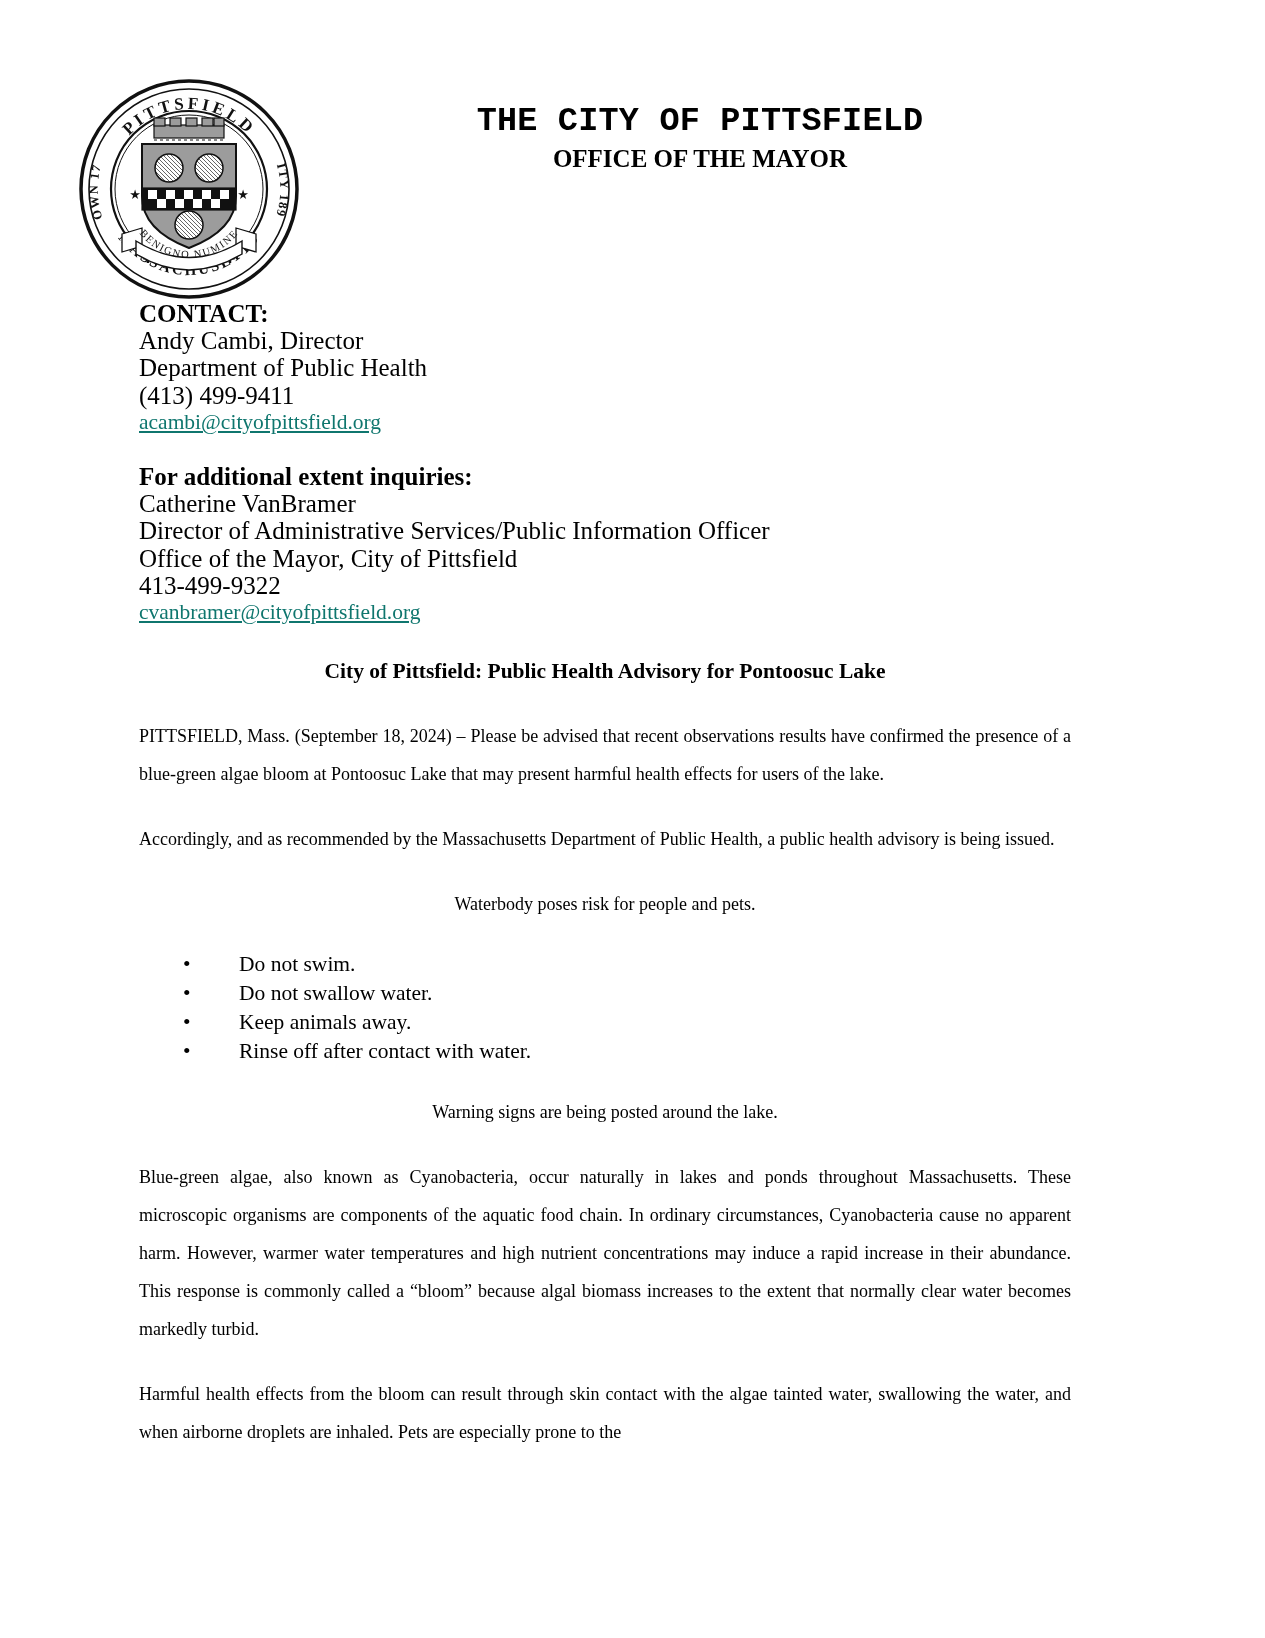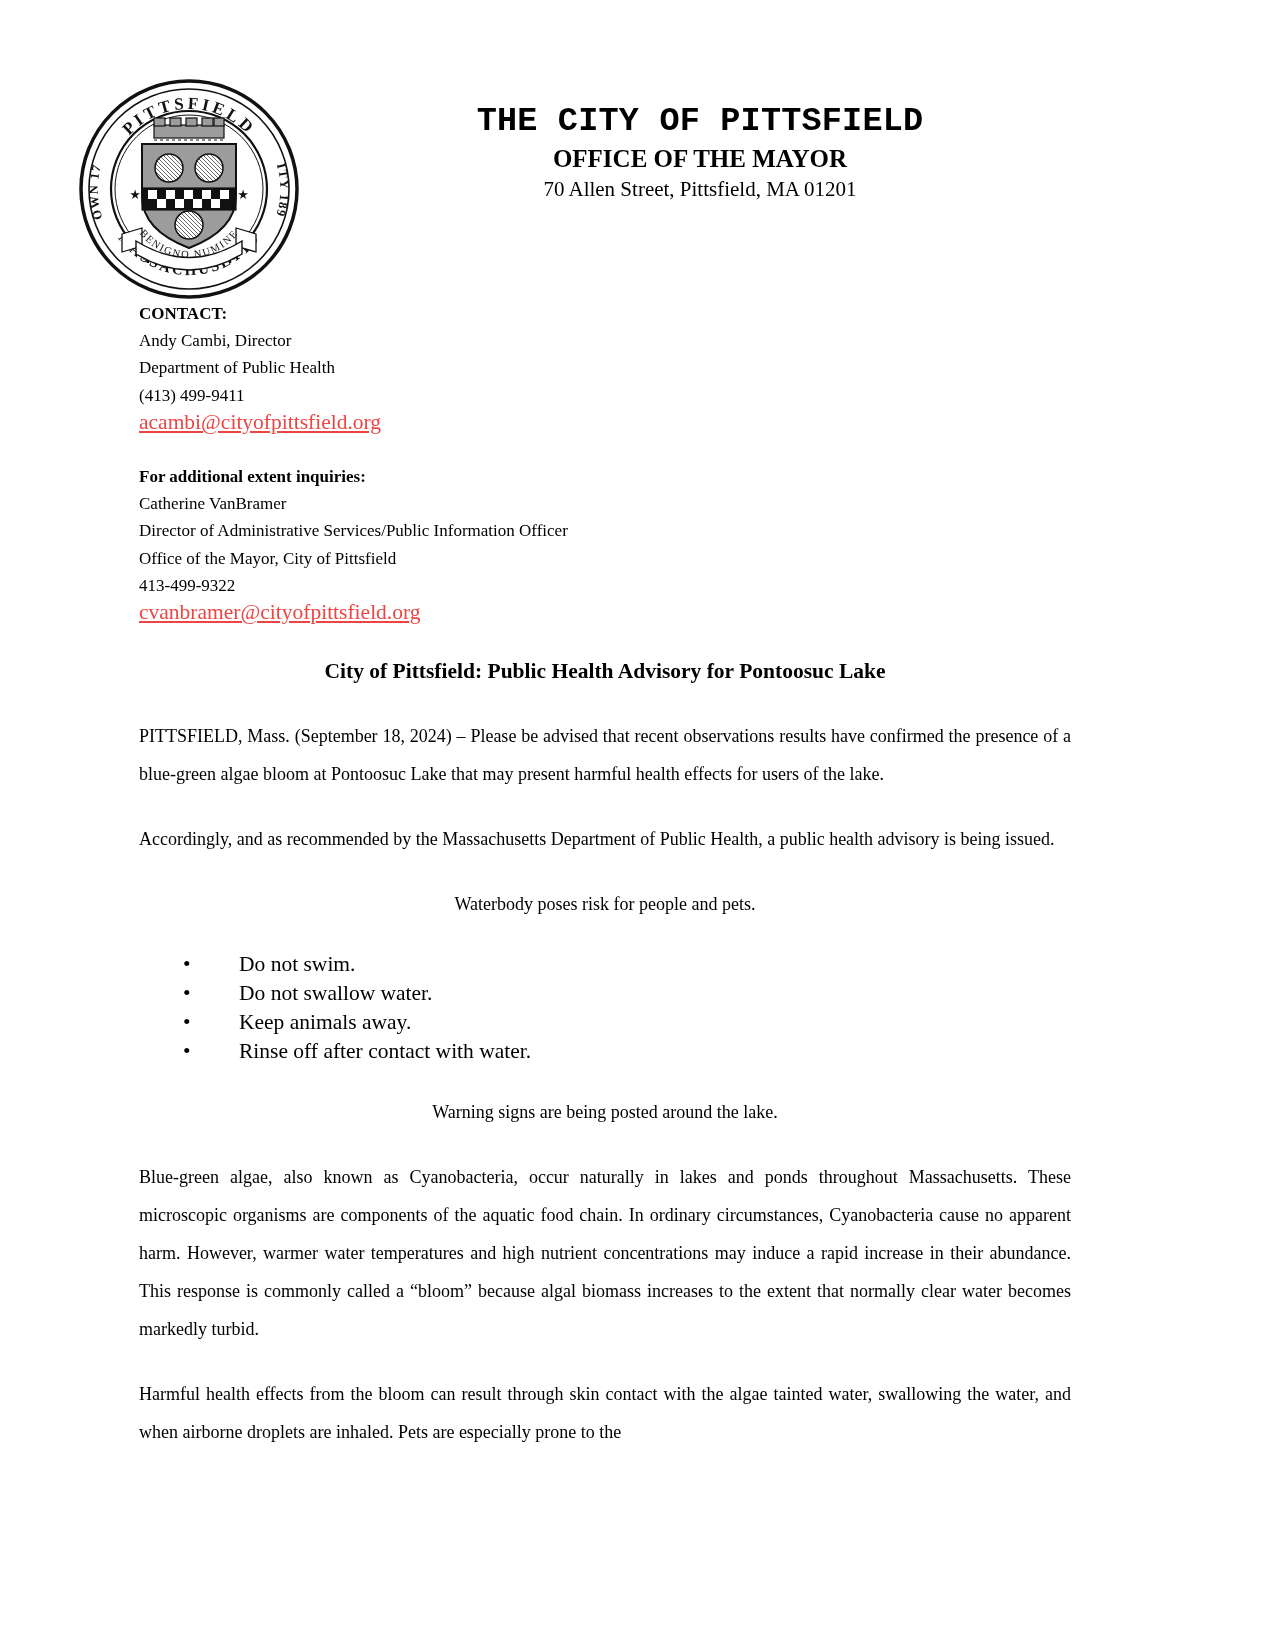--- a/index.html
+++ b/index.html
@@ -64,29 +64,29 @@
 
   
   .content {
     position: absolute;
     left: 139px;
     top: 300px;
     width: 932px;
   }
   .blk { margin: 0; }
   .line {
-    font-size: 17px;
+    font-size: 25px;
     line-height: 27.2px;
     white-space: pre-wrap;
   }
   .line.bold { font-weight: bold; }
   .maillink {
     font-size: 21.5px;
     line-height: 27.2px;
-    color: #ef4444;
+    color: #0f766e;
     text-decoration: underline;
     cursor: pointer;
   }
   .gap-sm { height: 27px; }
   .gap-md { height: 32px; }
 
   .doc-title {
     text-align: center;
     font-size: 21.5px;
     font-weight: bold;
@@ -207,21 +207,20 @@
         <path d="M58,163 Q111,196 164,163 L164,176 Q111,208 58,176 Z" fill="#ffffff" stroke="#111111" stroke-width="1.4"></path>
         <text fill="#111111" font-size="10.5" font-family="'Liberation Serif', serif" letter-spacing="1.6">
           <textPath href="#arcMotto" startOffset="50%" text-anchor="middle">BENIGNO  NUMINE</textPath>
         </text>
       </svg>
     </div>
 
     <div class="masthead">
       <div class="org-title">THE CITY OF PITTSFIELD</div>
       <div class="org-sub">OFFICE OF THE MAYOR</div>
-      <div class="org-addr">70 Allen Street, Pittsfield, MA 01201</div>
     </div>
   </div>
 
   <div class="content">
 
     <div class="blk">
       <div class="line bold">CONTACT:</div>
       <div class="line">Andy Cambi, Director</div>
       <div class="line">Department of Public Health</div>
       <div class="line">(413) 499-9411</div>

